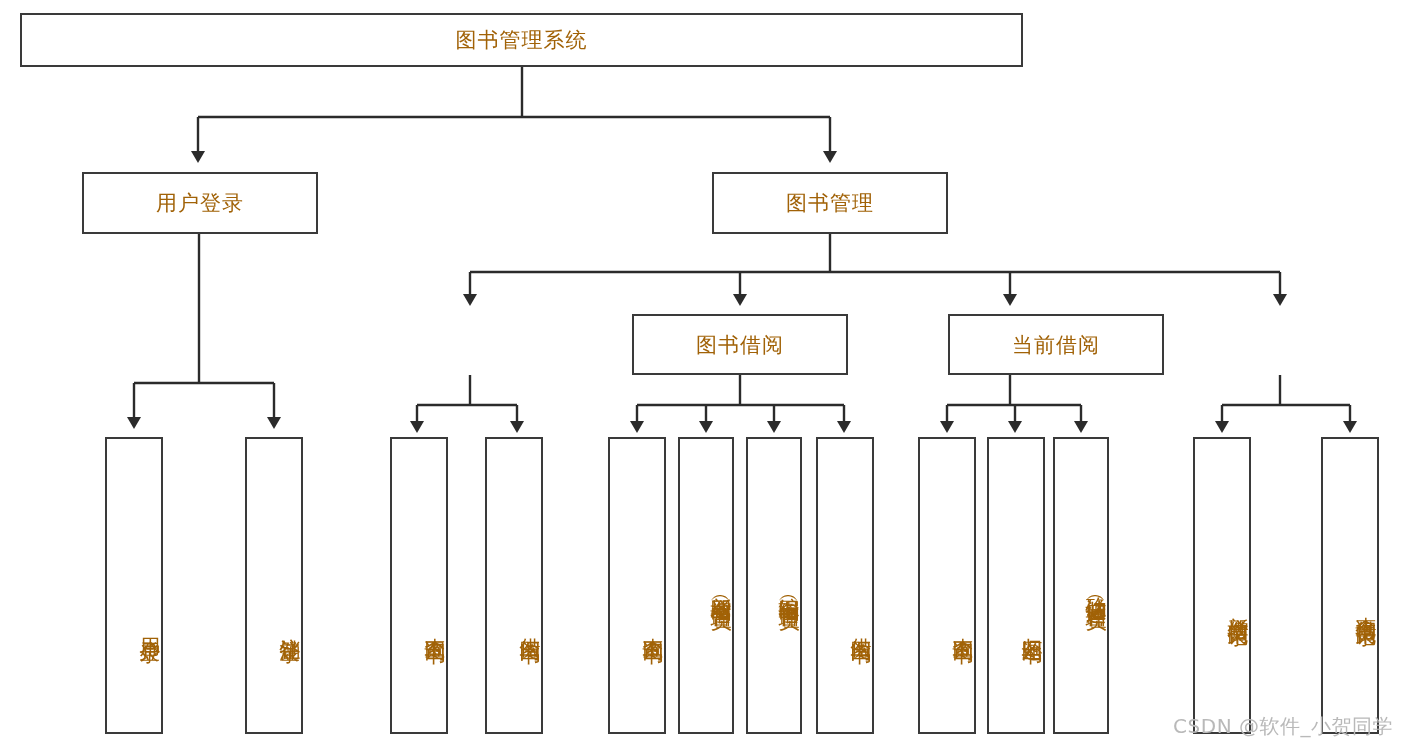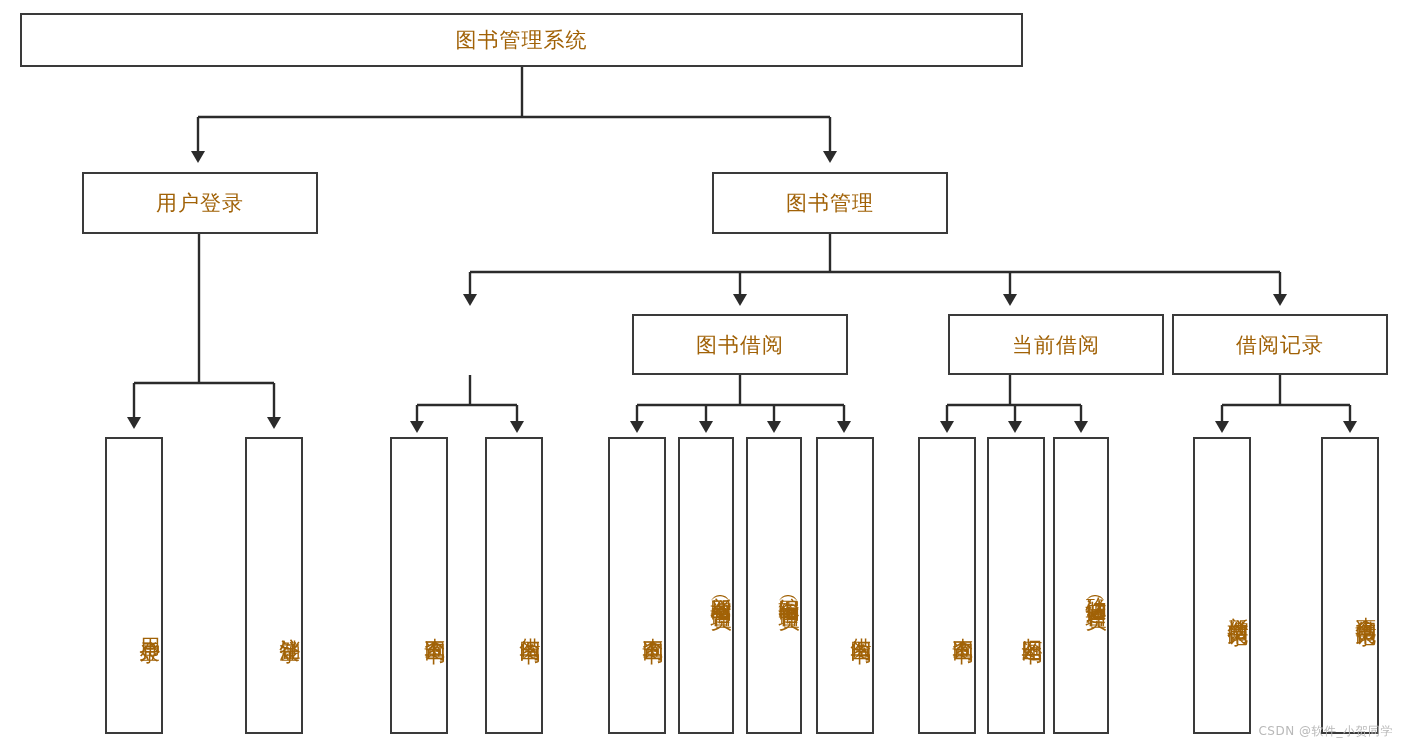--- a/index.html
+++ b/index.html
@@ -48,21 +48,21 @@
     padding-top: 8px;
     line-height: 1.05;
   }
   .node.v.tall {
     padding-top: 6px;
   }
   #watermark {
     position: absolute;
     right: 12px;
     bottom: 7px;
-    font-size: 12px;
+    font-size: 20px;
     color: #b9b9b9;
     letter-spacing: 0.5px;
     z-index: 5;
     white-space: nowrap;
   }
 </style>
 </head>
 <body>
 
 <div id="canvas">
@@ -122,21 +122,20 @@
     </g>
   </svg>
 
   <div class="node h" style="left:20px; top:13px; width:1003px; height:54px;">图书管理系统</div>
 
   <div class="node h" style="left:82px; top:172px; width:236px; height:62px;">用户登录</div>
   <div class="node h" style="left:712px; top:172px; width:236px; height:62px;">图书管理</div>
 
   <div class="node h" style="left:632px; top:314px; width:216px; height:61px;">图书借阅</div>
   <div class="node h" style="left:902px; top:314px; width:216px; height:61px;margin-left:46px;">当前借阅</div>
-  <div class="node h" style="left:1172px; top:314px; width:216px; height:61px;">借阅记录</div>
 
   <div class="node v" style="left:105px; top:437px; width:58px; height:297px; padding-top:78px;">用户登录</div>
   <div class="node v" style="left:245px; top:437px; width:58px; height:297px; padding-top:78px;">注销登录</div>
 
   <div class="node v" style="left:390px; top:437px; width:58px; height:297px; padding-top:78px;">查询图书</div>
   <div class="node v" style="left:485px; top:437px; width:58px; height:297px; padding-top:78px;">借阅图书</div>
 
   <div class="node v" style="left:608px; top:437px; width:58px; height:297px; padding-top:78px;">查询图书</div>
   <div class="node v tall" style="left:678px; top:437px; width:56px; height:297px;">新增图书（管理员）</div>
   <div class="node v tall" style="left:746px; top:437px; width:56px; height:297px;">编辑图书（管理员）</div>

